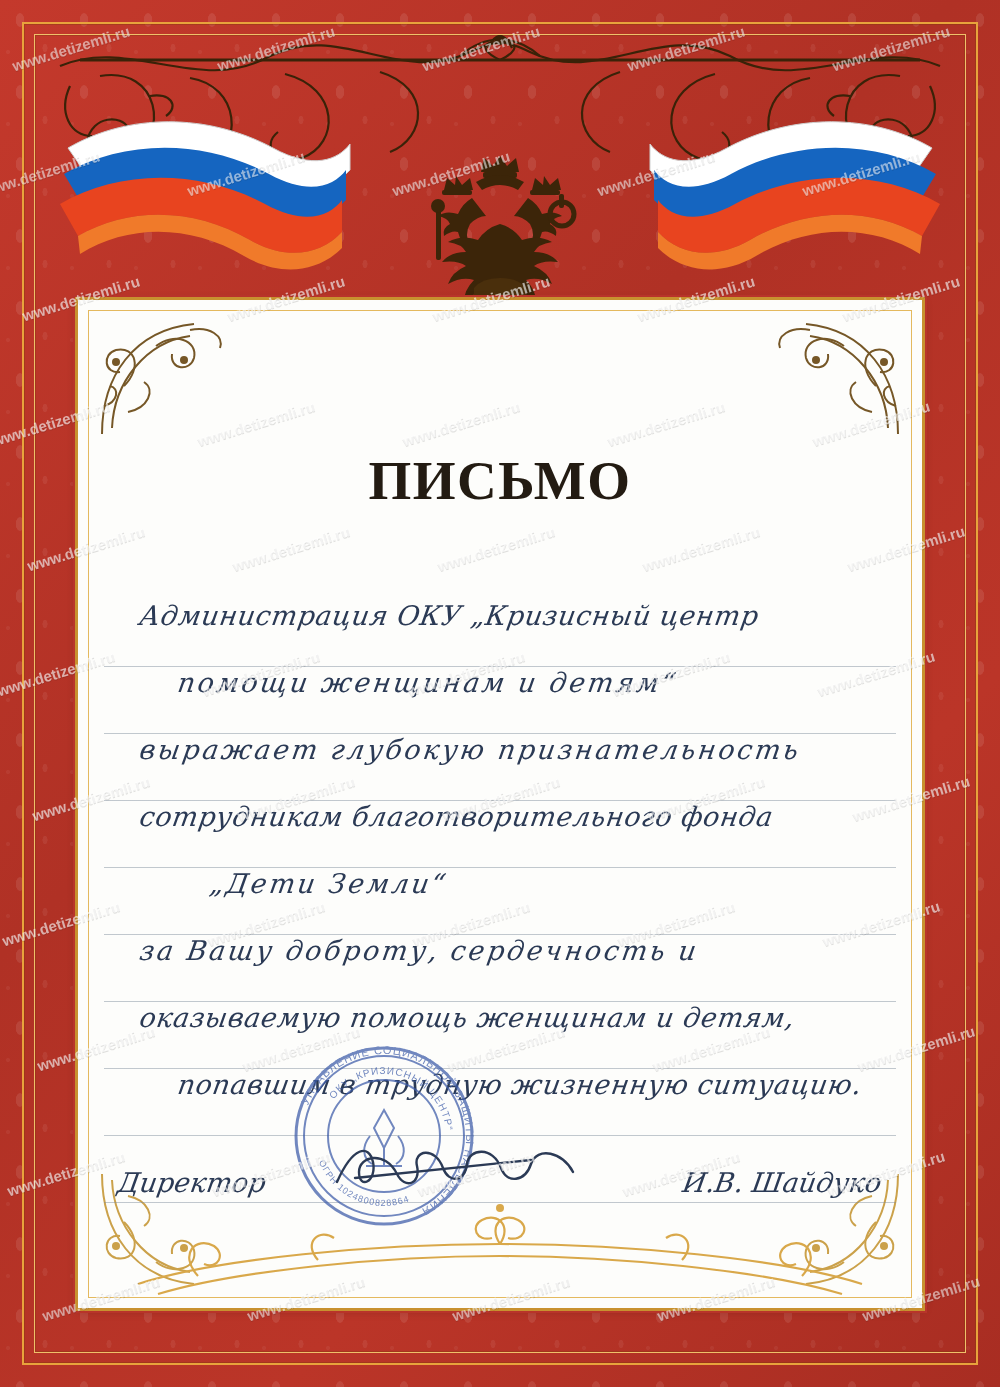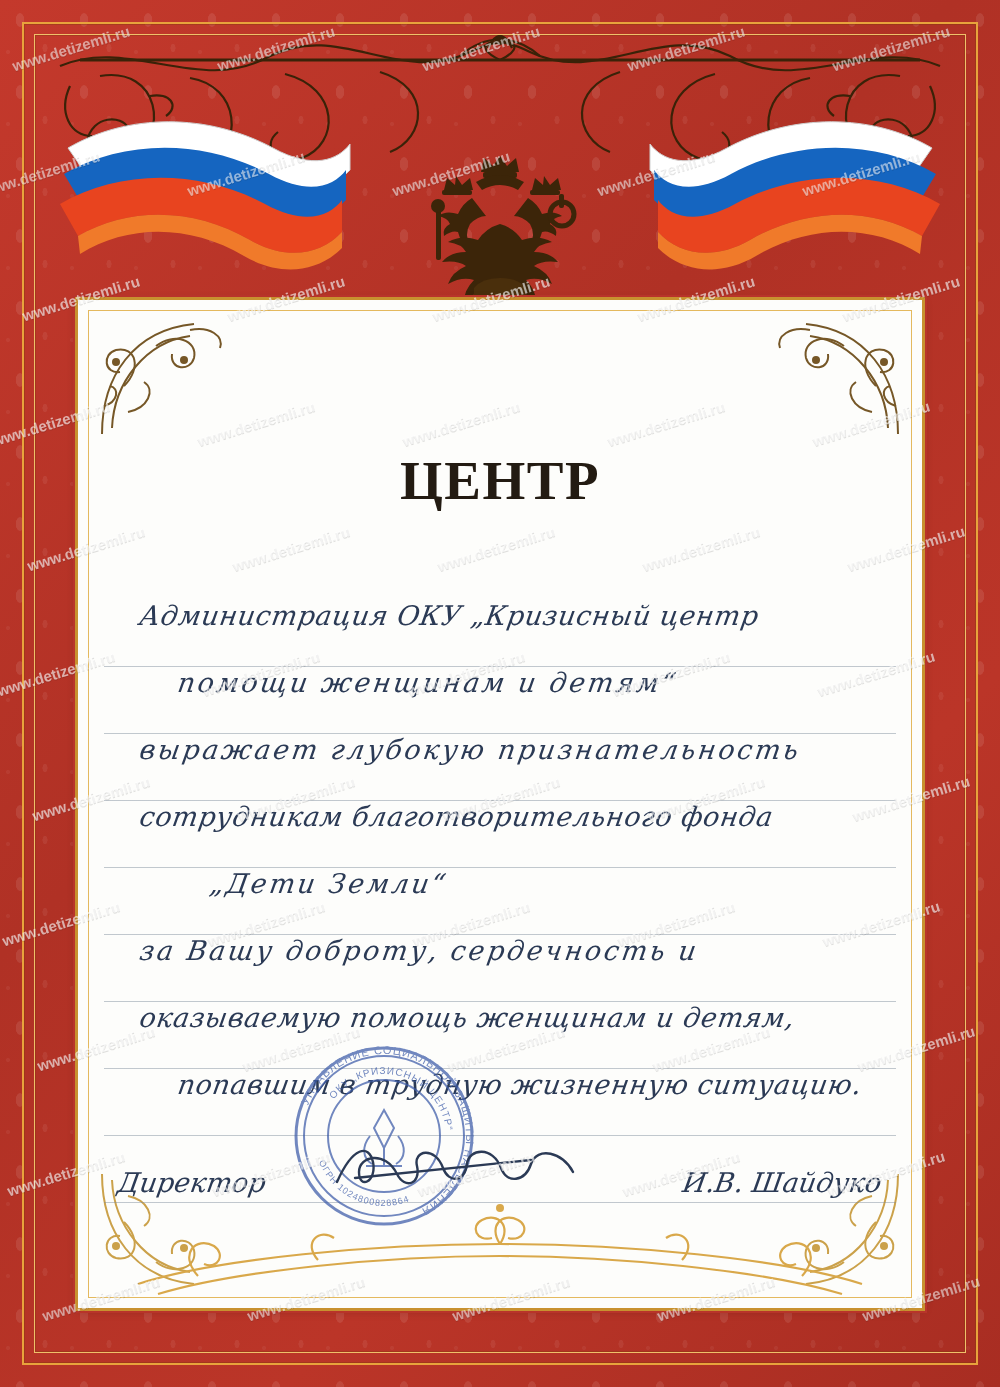--- a/index.html
+++ b/index.html
@@ -410,21 +410,21 @@
         <path d="M18 112 C 20 66, 52 26, 96 20"></path>
         <path d="M30 70 C 48 52, 42 30, 22 34 C 8 38, 10 58, 26 56"></path>
         <path d="M62 30 C 80 16, 104 24, 100 42 C 96 56, 76 54, 78 38"></path>
         <path d="M34 96 C 54 92, 62 74, 50 66"></path>
         <circle cx="22" cy="46" r="4" fill="currentColor" stroke="none"></circle>
         <circle cx="90" cy="44" r="4" fill="currentColor" stroke="none"></circle>
       </svg>
     </div>
 
     <div class="title-block">
-      <div class="title-line2">ЦЕНТР</div>
+      <div class="title-line2">ПИСЬМО</div>
     </div>
 
     <div class="rules"></div>
 
     <div class="body-text">
       <div class="hand-line indent1">Администрация ОКУ „Кризисный центр</div>
       <div class="hand-line indent2 wide">помощи женщинам и детям“</div>
       <div class="hand-line indent1 wide">выражает глубокую признательность</div>
       <div class="hand-line indent1">сотрудникам благотворительного фонда</div>
       <div class="hand-line indent3 wide">„Дети Земли“</div>

